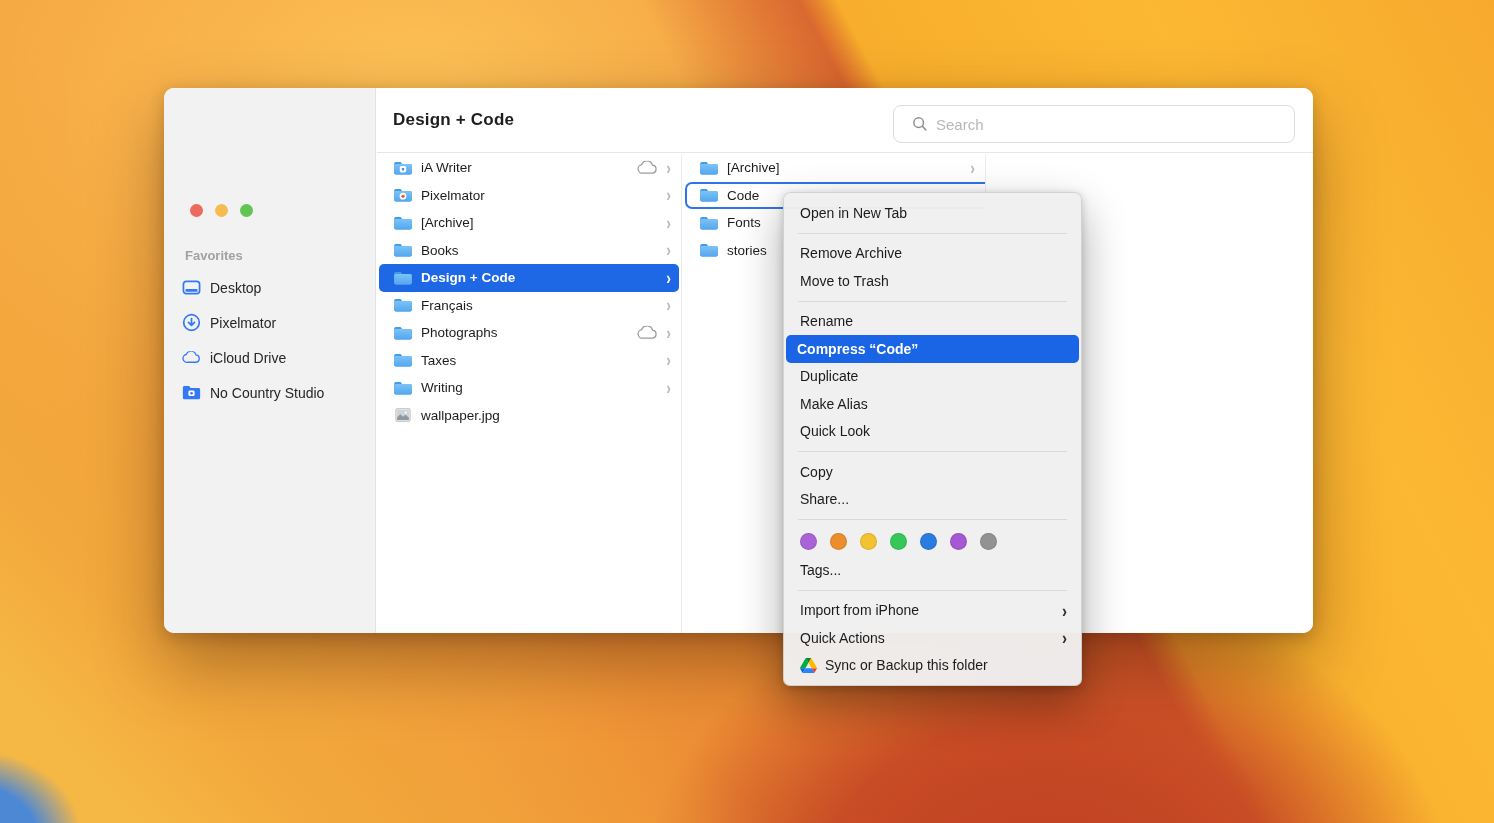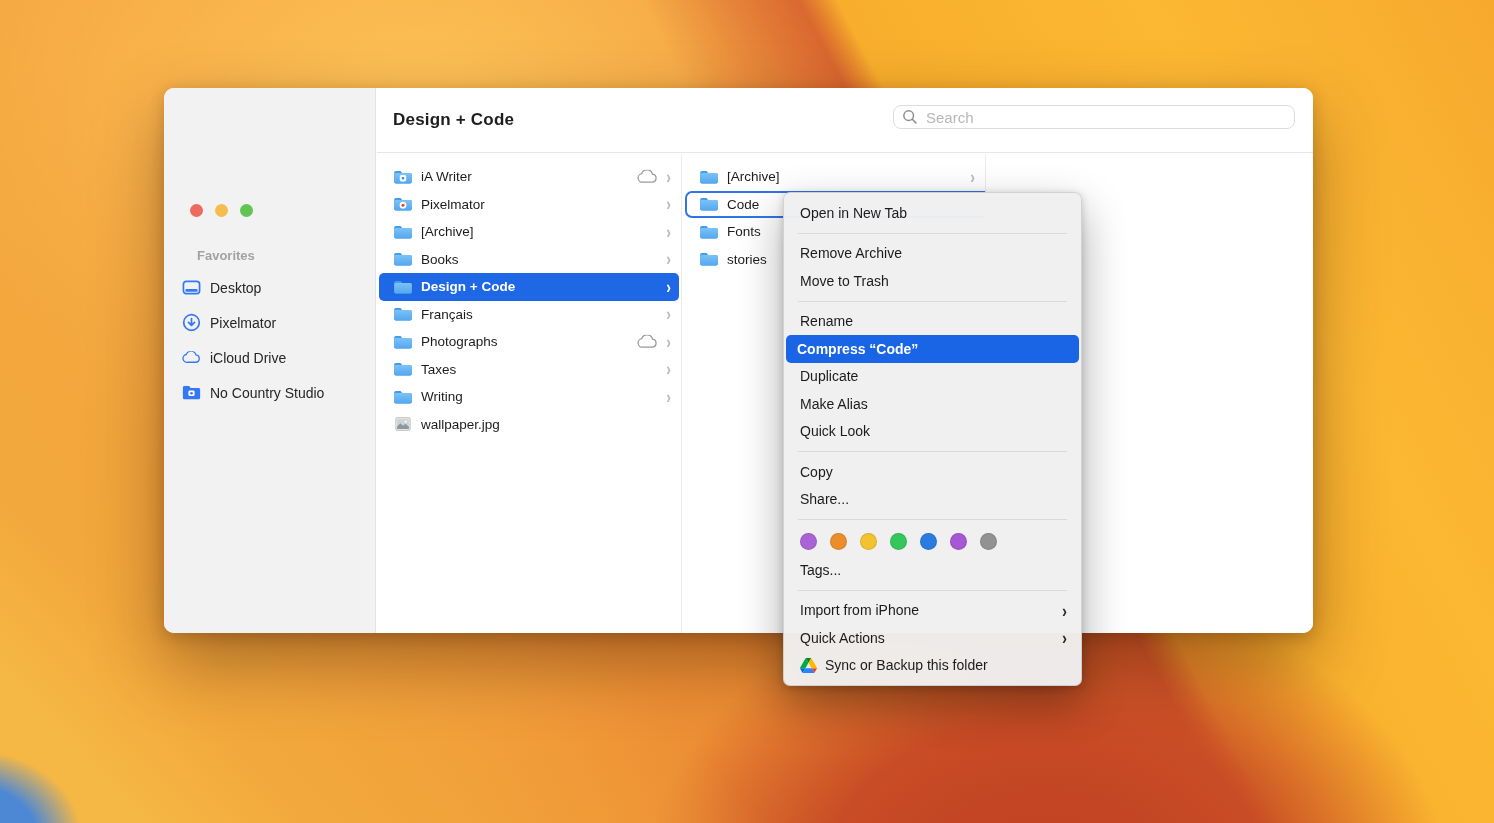--- a/index.html
+++ b/index.html
@@ -25,43 +25,43 @@
             box-shadow:0 30px 70px rgba(60,20,0,.40), 0 4px 16px rgba(60,20,0,.22);
             overflow:hidden; }
   .sidebar { position:absolute; left:0; top:0; width:212px; height:100%;
              background:#f3f2f2; border-right:1px solid #e4e3e3; }
   .traffic { position:absolute; left:26px; top:116px; display:flex; gap:12px; }
   .tl { width:13px; height:13px; border-radius:50%; }
   .tl-red    { background:#ed6a5f; }
   .tl-yellow { background:#f5bd4f; }
   .tl-green  { background:#61c554; }
 
-  .fav-label { position:absolute; left:21px; top:160px; font-size:13px; font-weight:700; color:#a3a2a2;margin-left:12px; }
+  .fav-label { position:absolute; left:21px; top:160px; font-size:13px; font-weight:700; color:#a3a2a2; }
   .side-items { position:absolute; left:8px; top:182px; right:8px; }
   .side-item { display:flex; align-items:center; gap:9px; height:35px; padding:0 10px;
                font-size:14px; color:#262626; border-radius:6px; }
   .side-ic { width:19px; height:19px; flex:0 0 auto; display:flex; align-items:center; justify-content:center; }
 
   .main { position:absolute; left:213px; top:0; right:0; bottom:0; background:#fff; }
   .toolbar { position:absolute; left:0; top:0; right:0; height:65px; border-bottom:1px solid #e7e7e7;
              display:flex; align-items:center; }
   .win-title { position:absolute; left:16px; top:50%; transform:translateY(-50%);
                font-size:17px; font-weight:700; color:#1d1d1f; letter-spacing:.2px; }
-  .searchbox { position:absolute; right:18px; top:17px; width:402px; height:24px;
+  .searchbox { position:absolute; right:18px; top:17px; width:402px; height:38px;
                border:1px solid #dcdcdc; border-radius:8px; background:#fff;
-               display:flex; align-items:center; padding:0 8px; gap:8px; }
+               display:flex; align-items:center; padding:0 18px; gap:8px; }
   .searchbox input { border:none; outline:none; flex:1; font-size:15px; color:#333;
                      font-family:inherit; background:transparent; }
   .searchbox input::placeholder { color:#b7b7bb; }
 
   .cols { position:absolute; left:0; top:66px; right:0; bottom:0; }
   .col { position:absolute; top:0; bottom:0; overflow:hidden; }
   .col1 { left:0; width:305px; border-right:1px solid #ececec; }
   .col2 { left:306px; width:303px; border-right:1px solid #ececec; }
-  .col-inner { padding-top:9px; }
+  .col-inner { }
 
   .row { position:relative; display:flex; align-items:center; gap:8px; height:27.5px;
          margin:0 2px; padding:0 8px 0 14px; font-size:13.5px; color:#1c1c1e; border-radius:5px; }
   .row .ric { width:20px; height:16px; flex:0 0 auto; display:flex; align-items:center; }
   .row .spacer { flex:1; }
   .row .cloud { width:21px; height:15px; color:#9a9a9a; }
   .row .chev { font-size:14px; color:#b9b9b9; font-weight:700; transform:scaleY(1.25); line-height:1; }
   .row.selected { background:#1f68e5; color:#fff; font-weight:700; }
   .row.selected .chev { color:#fff; }
 

